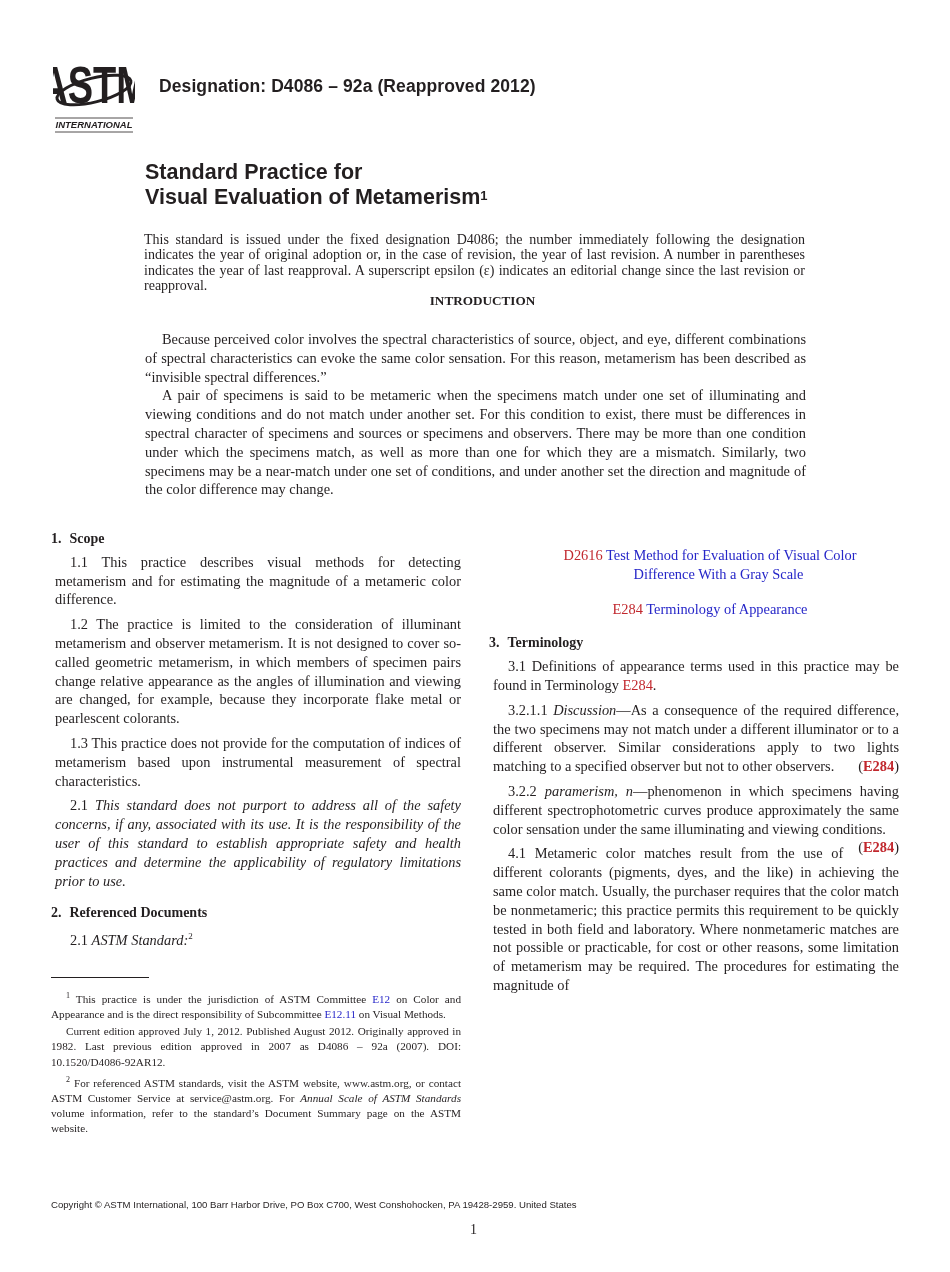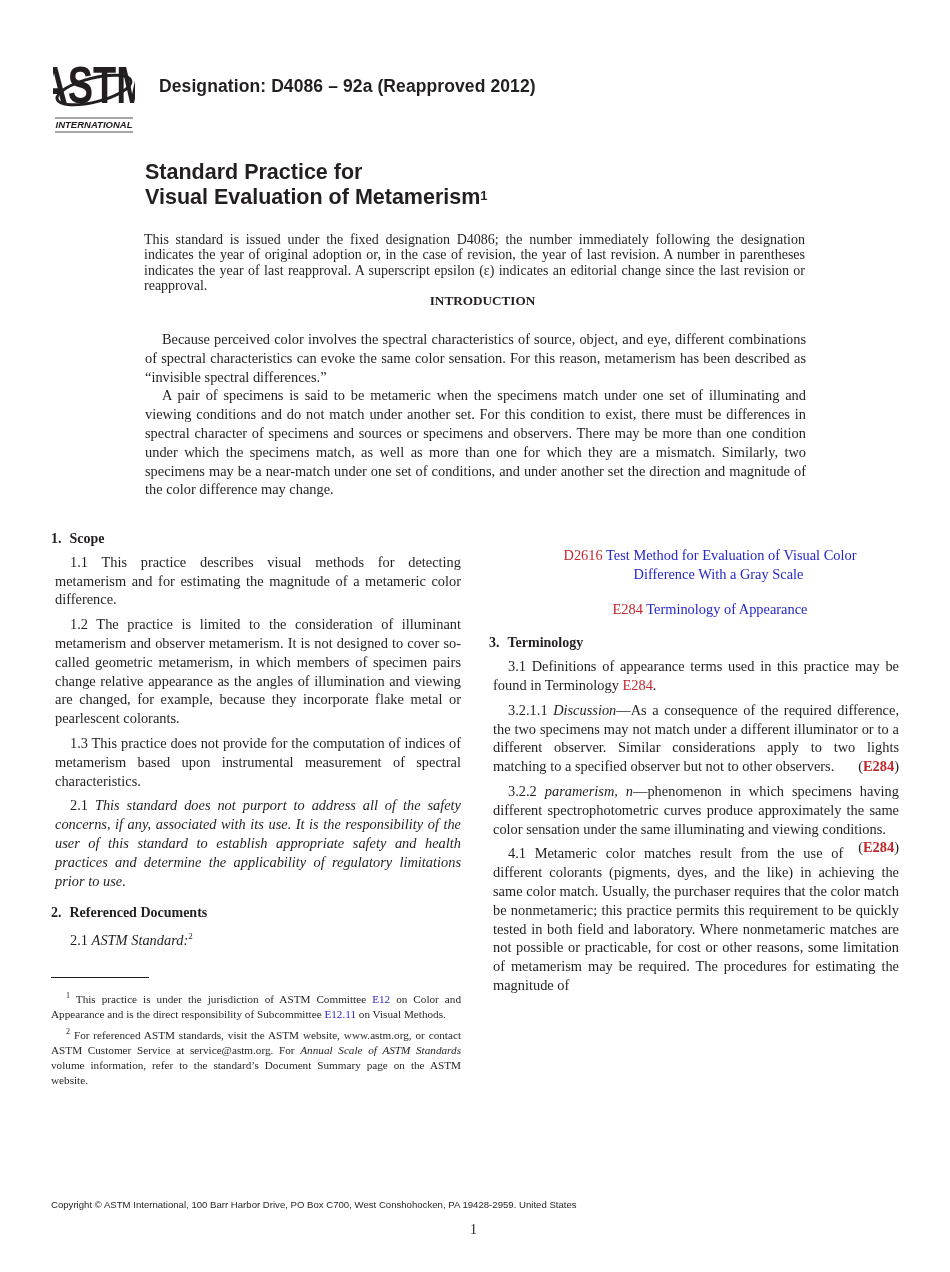--- a/index.html
+++ b/index.html
@@ -84,17 +84,18 @@
   <p><span>3.1 Definitions of appearance terms used in this practice may be found in Terminology</span> <a class="red" style="text-decoration:none">E284</a>.</p>
   <p><span>3.2.1.1</span> <span class="it">Discussion</span><span>—As a consequence of the required difference, the two specimens may not match under a different illuminator or to a different observer. Similar considerations apply to two lights matching to a specified observer but not to other observers.</span><span class="cite"><span class="paren">(</span><a class="red" style="text-decoration:none">E284</a><span class="paren">)</span></span></p>
   <p><span>3.2.2</span> <span class="it">paramerism, n</span><span>—phenomenon in which specimens having different spectrophotometric curves produce approximately the same color sensation under the same illuminating and viewing conditions.</span><span class="cite"><span class="paren">(</span><a class="red" style="text-decoration:none">E284</a><span class="paren">)</span></span></p>
 
   <p>4.1 Metameric color matches result from the use of different colorants (pigments, dyes, and the like) in achieving the same color match. Usually, the purchaser requires that the color match be nonmetameric; this practice permits this requirement to be quickly tested in both field and laboratory. Where nonmetameric matches are not possible or practicable, for cost or other reasons, some limitation of metamerism may be required. The procedures for estimating the magnitude of</p>
 </div>
 
 <div class="fnrule"></div>
 <div class="footnotes">
   <p><sup>1</sup> <span>This practice is under the jurisdiction of ASTM Committee</span> <a class="blue" style="text-decoration:none">E12</a> <span>on Color and Appearance and is the direct responsibility of Subcommittee</span> <a class="blue" style="text-decoration:none">E12.11</a> <span>on Visual Methods.</span></p>
+  <p>Current edition approved July 1, 2012. Published August 2012. Originally approved in 1982. Last previous edition approved in 2007 as D4086 – 92a (2007). DOI: 10.1520/D4086-92AR12.</p>
   <p><sup>2</sup> <span>For referenced ASTM standards, visit the ASTM website, www.astm.org, or contact ASTM Customer Service at service@astm.org. For</span> <span class="it">Annual Scale of ASTM Standards</span> <span>volume information, refer to the standard’s Document Summary page on the ASTM website.</span></p>
 </div>
 
 <div class="copyright">Copyright © ASTM International, 100 Barr Harbor Drive, PO Box C700, West Conshohocken, PA 19428-2959. United States</div>
 <div class="pagenum">1</div>
 
 </body></html>

